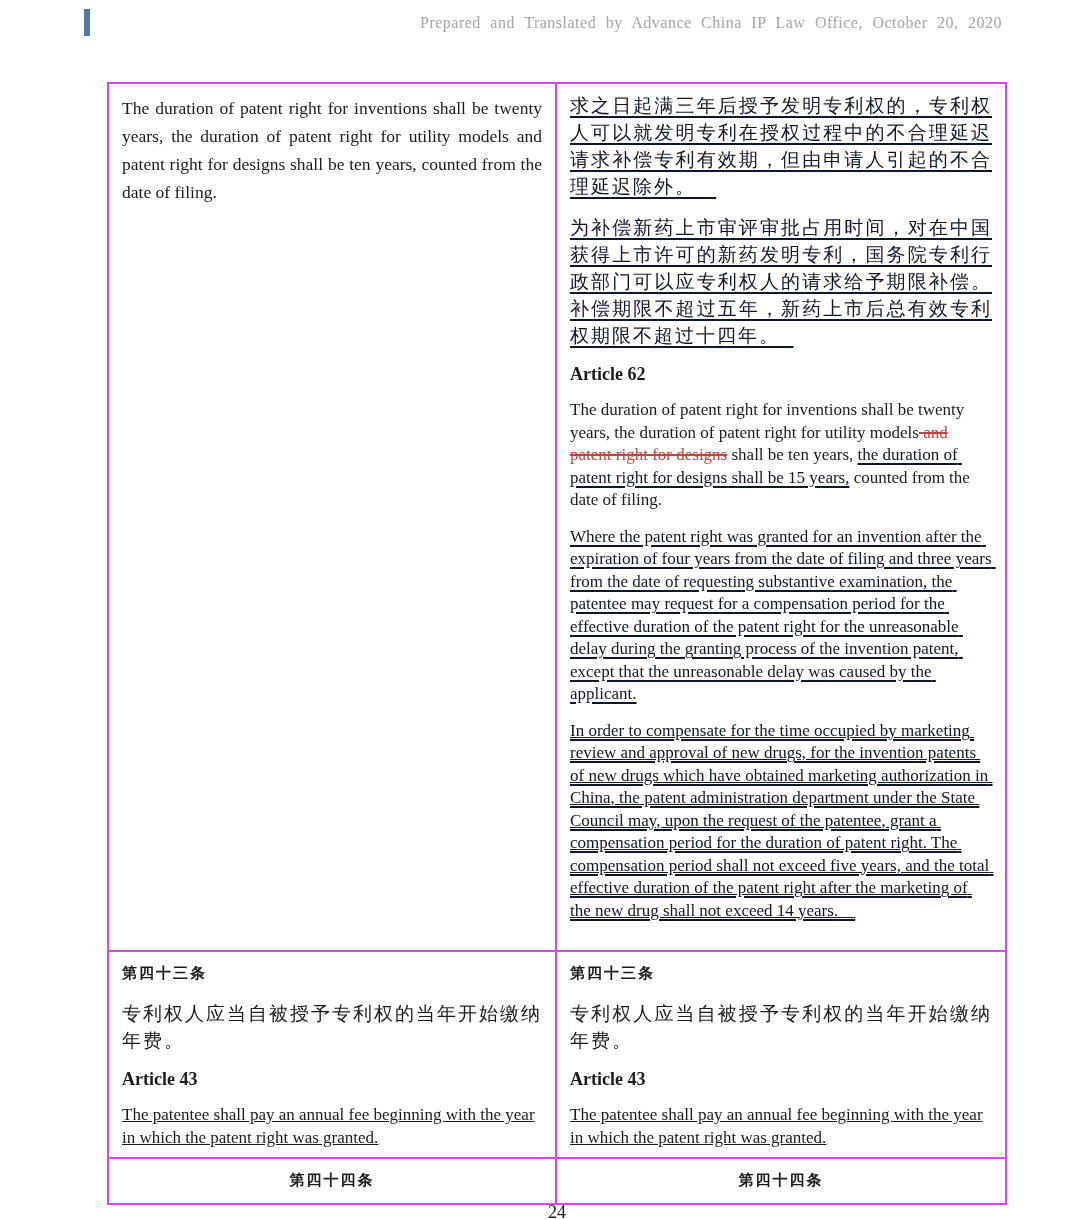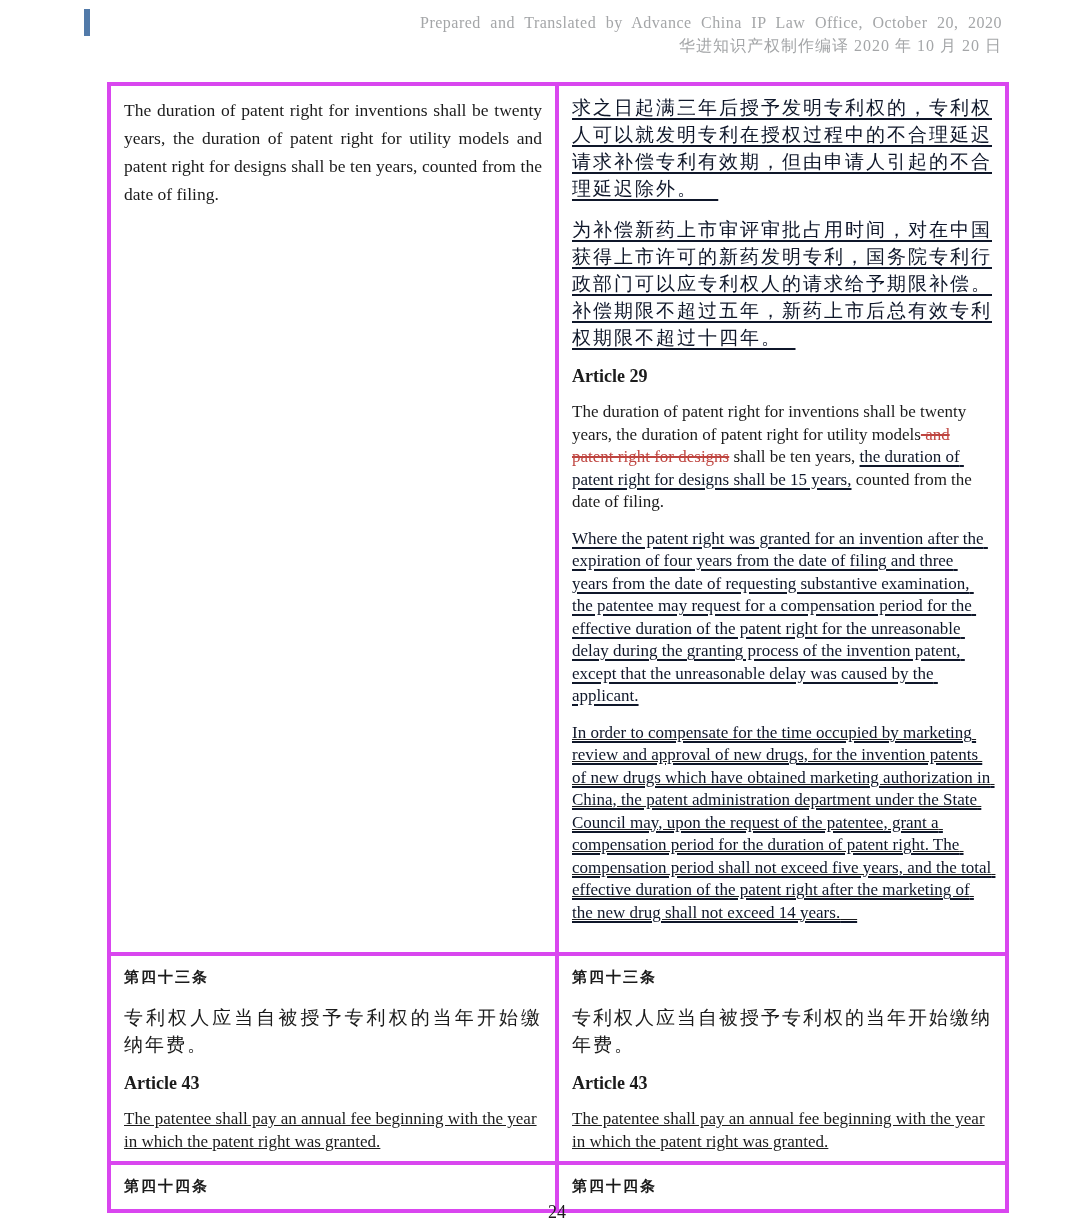--- a/index.html
+++ b/index.html
@@ -32,21 +32,21 @@
   .header-line2 { letter-spacing: 1px; }
 
   table.doc-table {
     position: absolute;
     left: 90px; top: 82px;
     width: 898px;
     border-collapse: collapse;
     table-layout: fixed;
   }
   td.cell {
-    border: 4px solid #d946ef;
+    border: 2px solid #d946ef;
     vertical-align: top;
     padding: 6px 13px 8px 13px;
     color: #1b1b1b;
   }
   tr.row-1 td.cell { height: 852px; }
   tr.row-2 td.cell { height: 185px; }
   tr.row-3 td.cell { height: 30px; }
 
   .p-en-wide {
     margin: 4px 0 0 0;
@@ -73,21 +73,21 @@
     font-weight: bold;
     line-height: 22px;
   }
   .h-cn {
     margin: 2px 0 14px 0;
     font-size: 15px;
     font-weight: bold;
     letter-spacing: 2px;
     line-height: 26px;
   }
-  .h-cn.solo { margin: 2px 0 0 0; }
+  .h-cn.solo { margin: 2px 0 0 0; text-align: center; }
 
   
   .seg-normal { color: #1b1b1b; }
   .seg-ins, .seg-tail {
     color: #0f172a;
     text-decoration: underline;
     text-decoration-thickness: 1.5px;
     text-underline-offset: 4px;
     white-space: pre-wrap;
   }
@@ -108,37 +108,36 @@
 </style>
 </head>
 <body>
 
 <div class="page">
 
   <div class="accent-bar"></div>
 
   <div class="header">
     <div class="header-line1">Prepared and Translated by Advance China IP Law Office, October 20, 2020</div>
-    <div class="header-line2">华进知识产权制作编译 2020 年 10 月 20 日</div>
   </div>
 
   <table class="doc-table">
     <colgroup>
       <col style="width:448px">
       <col style="width:450px">
     </colgroup>
     <tbody>
       <tr class="row-1">
         <td class="cell">
           <p class="p-en-wide">The duration of patent right for inventions shall be twenty years, the duration of patent right for utility models and patent right for designs shall be ten years, counted from the date of filing.</p>
         </td>
         <td class="cell">
           <p class="p-cn"><span class="seg-ins">求之日起满三年后授予发明专利权的，专利权人可以就发明专利在授权过程中的不合理延迟请求补偿专利有效期，但由申请人引起的不合理延迟除外。</span><span class="seg-tail">&nbsp;&nbsp;&nbsp;</span></p>
           <p class="p-cn"><span class="seg-ins">为补偿新药上市审评审批占用时间，对在中国获得上市许可的新药发明专利，国务院专利行政部门可以应专利权人的请求给予期限补偿。补偿期限不超过五年，新药上市后总有效专利权期限不超过十四年。</span><span class="seg-tail">&nbsp;&nbsp;</span></p>
-          <p class="h-en">Article 29</p>
+          <p class="h-en">Article 62</p>
           <p class="p-en"><span class="seg-normal">The duration of patent right for inventions shall be twenty years, the duration of patent right for utility models</span><span class="seg-del"> and patent right for designs</span><span class="seg-normal"> shall be ten years, </span><span class="seg-ins">the duration of patent right for designs shall be 15 years,</span><span class="seg-normal"> counted from the date of filing.</span></p>
           <p class="p-en"><span class="seg-ins">Where the patent right was granted for an invention after the expiration of four years from the date of filing and three years from the date of requesting substantive examination, the patentee may request for a compensation period for the effective duration of the patent right for the unreasonable delay during the granting process of the invention patent, except that the unreasonable delay was caused by the applicant.</span></p>
           <p class="p-en"><span class="seg-ins">In order to compensate for the time occupied by marketing review and approval of new drugs, for the invention patents of new drugs which have obtained marketing authorization in China, the patent administration department under the State Council may, upon the request of the patentee, grant a compensation period for the duration of patent right. The compensation period shall not exceed five years, and the total effective duration of the patent right after the marketing of the new drug shall not exceed 14 years.</span><span class="seg-tail">&nbsp;&nbsp;&nbsp;&nbsp;</span></p>
         </td>
       </tr>
 
       <tr class="row-2">
         <td class="cell">
           <p class="h-cn">第四十三条</p>
           <p class="p-cn">专利权人应当自被授予专利权的当年开始缴纳年费。</p>

